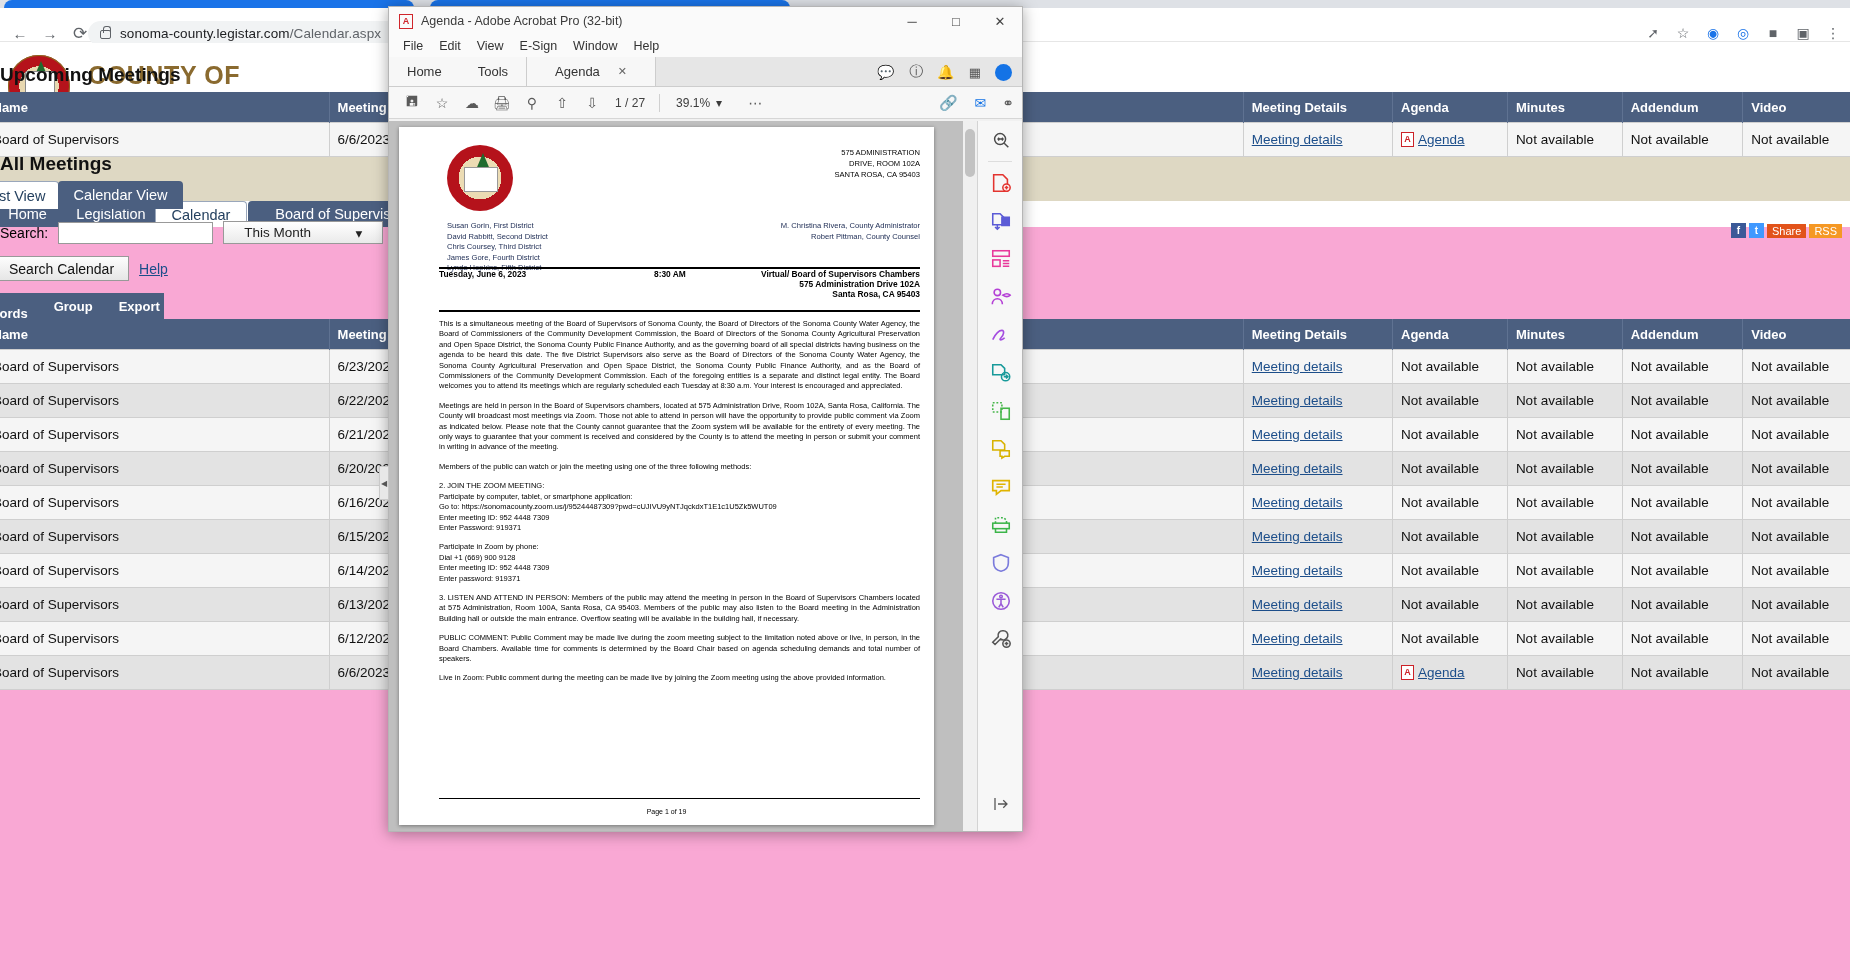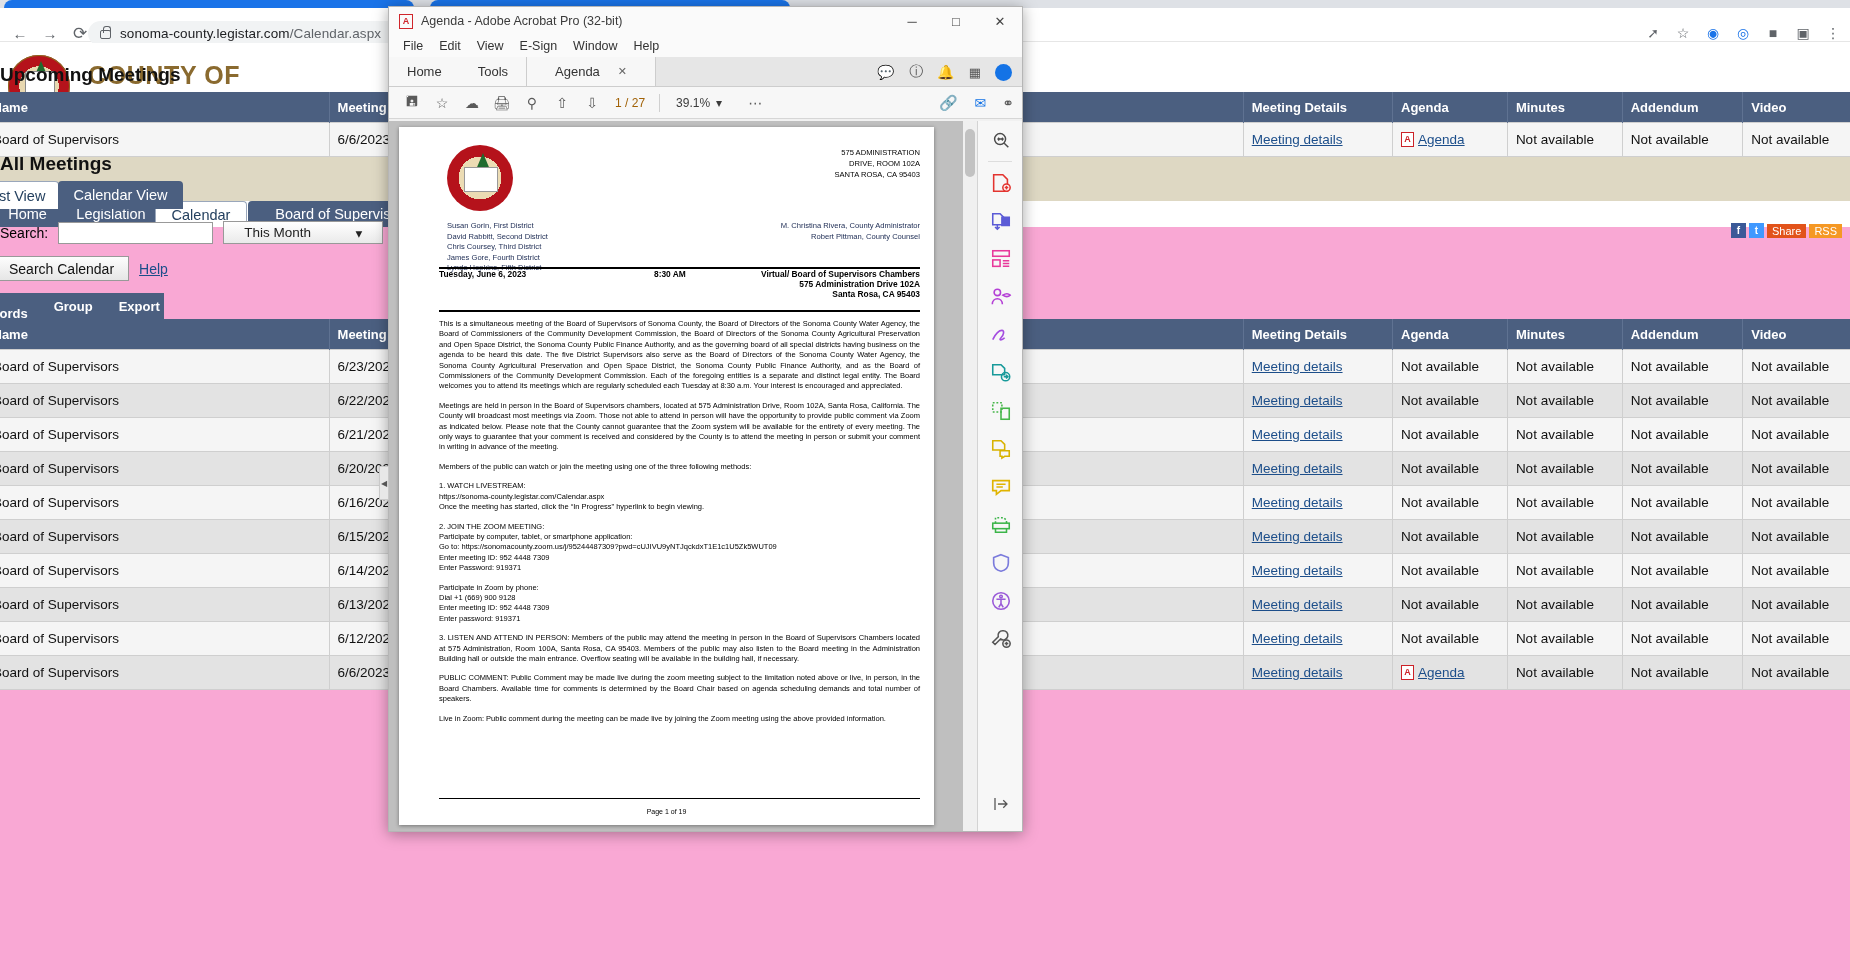--- a/index.html
+++ b/index.html
@@ -88,21 +88,21 @@
   .wb { width:44px; height:28px; display:flex; align-items:center; justify-content:center; font-size:13px; color:#444;}
   .menubar { height:22px; background:#fafafa; display:flex; align-items:center; gap:0; padding-left:6px; }
   .mi { font-size:12.5px; color:#333; padding:2px 8px; }
   .tabbar { height:30px; background:#e6e6e6; display:flex; align-items:stretch; border-bottom:1px solid #cdcdcd; position:relative;}
   .atab { display:flex; align-items:center; justify-content:center; font-size:13px; color:#333; padding:0 18px; }
   .atab.doc { background:#f7f7f7; border-right:1px solid #cdcdcd; border-left:1px solid #cdcdcd; gap:18px;}
   .atab.home, .atab.tools { background:#f7f7f7; }
   .tabbar-right { position:absolute; right:0; top:0; height:30px; display:flex; align-items:center; gap:14px; padding-right:10px;}
   .ptoolbar { height:32px; background:#f7f7f7; border-bottom:1px solid #d6d6d6; display:flex; align-items:center; gap:0; padding:0 8px; position:relative;}
   .pt { width:30px; height:28px; display:flex; align-items:center; justify-content:center; color:#5a5a5a; font-size:14px;}
-  .pagebox { font-size:12px; color:#a16207; margin-left:8px; margin-right:8px; }
+  .pagebox { font-size:12px; color:#404040; margin-left:8px; margin-right:8px; }
   .zoombox { font-size:12px; color:#3c3c3c; display:flex; align-items:center; gap:6px; margin-left:10px;}
   .vsep { width:1px; height:18px; background:#d0d0d0; margin:0 6px; }
   .ptoolbar-right { position:absolute; right:8px; top:0; height:32px; display:flex; align-items:center; gap:16px; }
 
   .pdfarea { position:absolute; left:0; top:114px; right:0; bottom:0; background:#bfbfbf; }
   .pdfpage { position:absolute; left:10px; top:6px; width:535px; height:698px; background:#fff; box-shadow:0 1px 4px rgba(0,0,0,.4); overflow:hidden;}
   .rail { position:absolute; right:0; top:0; bottom:0; width:45px; background:#f7f7f7; border-left:1px solid #d3d3d3; }
   .railicon { width:45px; height:38px; display:flex; align-items:center; justify-content:center; }
   .scroll { position:absolute; right:45px; top:0; bottom:0; width:14px; background:#f0f0f0; }
   .thumb { position:absolute; left:2px; top:8px; width:10px; height:48px; background:#c2c2c2; border-radius:5px;}
@@ -496,23 +496,20 @@
         <div style="flex:1; text-align:right; white-space:pre-line;">Virtual/ Board of Supervisors Chambers
 575 Administration Drive 102A
 Santa Rosa, CA 95403</div>
       </div>
       <div class="rule" style="top:183px;"></div>
 
       <div class="pdf-body">
         <p style="white-space:pre-line;">This is a simultaneous meeting of the Board of Supervisors of Sonoma County, the Board of Directors of the Sonoma County Water Agency, the Board of Commissioners of the Community Development Commission, the Board of Directors of the Sonoma County Agricultural Preservation and Open Space District, the Sonoma County Public Finance Authority, and as the governing board of all special districts having business on the agenda to be heard this date.  The five District Supervisors also serve as the Board of Directors of the Sonoma County Water Agency, the Sonoma County Agricultural Preservation and Open Space District, the Sonoma County Public Finance Authority, and as the Board of Commissioners of the Community Development Commission. Each of the foregoing entities is a separate and distinct legal entity.  The Board welcomes you to attend its meetings which are regularly scheduled each Tuesday at 8:30 a.m.  Your interest is encouraged and appreciated.</p>
         <p style="white-space:pre-line;">Meetings are held in person in the Board of Supervisors chambers, located at 575 Administration Drive, Room 102A, Santa Rosa, California.  The County will broadcast most meetings via Zoom. Those not able to attend in person will have the opportunity to provide public comment via Zoom as indicated below.  Please note that the County cannot guarantee that the Zoom system will be available for the entirety of every meeting. The only ways to guarantee that your comment is received and considered by the County is to attend the meeting in person or submit your comment in writing in advance of the meeting.</p>
         <p style="white-space:pre-line;">Members of the public can watch or join the meeting using one of the three following methods:</p>
-        <p style="white-space:pre-line;">1. WATCH LIVESTREAM:
-https://sonoma-county.legistar.com/Calendar.aspx
-Once the meeting has started, click the “In Progress” hyperlink to begin viewing.</p>
         <p style="white-space:pre-line;">2. JOIN THE ZOOM MEETING:
 Participate by computer, tablet, or smartphone application:
 Go to: https://sonomacounty.zoom.us/j/95244487309?pwd=cUJIVU9yNTJqckdxT1E1c1U5Zk5WUT09
 Enter meeting ID: 952 4448 7309
 Enter Password: 919371</p>
         <p style="white-space:pre-line;">Participate in Zoom by phone:
 Dial +1 (669) 900 9128
 Enter meeting ID: 952 4448 7309
 Enter password: 919371</p>
         <p style="white-space:pre-line;">3. LISTEN AND ATTEND IN PERSON: Members of the public may attend the meeting in person in the Board of Supervisors Chambers located at 575 Administration, Room 100A, Santa Rosa, CA 95403. Members of the public may also listen to the Board meeting in the Administration Building hall or outside the main entrance. Overflow seating will be available in the building hall, if necessary.</p>

